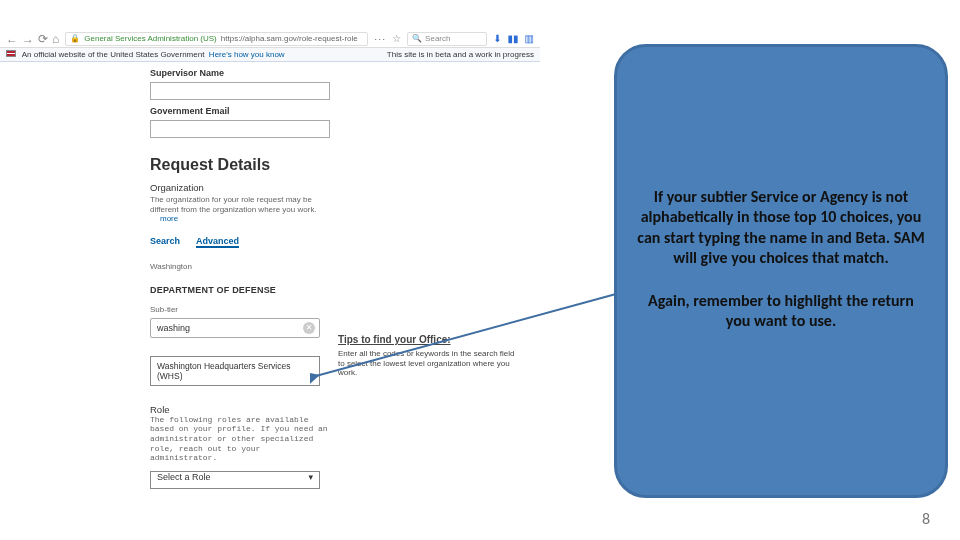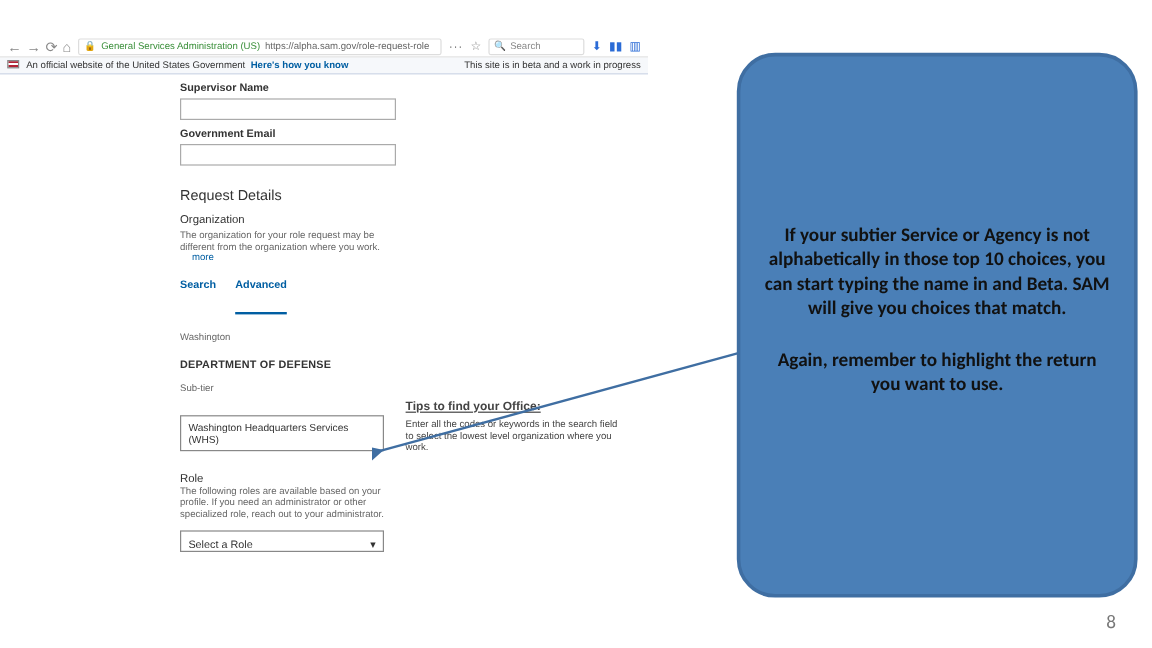--- a/index.html
+++ b/index.html
@@ -13,45 +13,45 @@
   .bc-url .org { color:#3a8f3a; font-size:8px; white-space:nowrap; }
   .bc-url .addr { color:#666; font-size:8px; white-space:nowrap; overflow:hidden; text-overflow:ellipsis; }
   .bc-dots { color:#555; letter-spacing:1px;}
   .bc-star { color:#888; font-size:10px;}
   .bc-search { flex:0 0 80px; border:1px solid #ddd; border-radius:2px; height:14px; display:flex; align-items:center; padding:0 4px; color:#888; font-size:8px; gap:3px;}
   .bc-icons { display:flex; gap:6px; align-items:center; color:#2a6bd6;}
   .bc-icons span { font-size:10px; }
 
   .banner { position:absolute; left:0; top:48px; width:540px; height:14px; border-bottom:1px solid #cfd8e6; display:flex; align-items:center; justify-content:space-between; font-size:8px; padding:0 6px; background:#f6f8fb; color:#333;}
   .banner .flag { width:10px; height:7px; background: linear-gradient(#b22234 0 33%, #fff 33% 66%, #b22234 66% 100%); display:inline-block; margin-right:4px; border:0.5px solid #888;}
-  .banner a { color:#005ea2; text-decoration:none;font-weight:bold; }
+  .banner a { color:#005ea2; text-decoration:none; }
 
   .form-col { position:absolute; left:150px; top:62px; width:180px; font-size:9px; color:#333; }
   .label { font-size:9px; font-weight:600; margin-top:6px; margin-bottom:4px; }
   .inp { width:100%; height:18px; border:1px solid #aaa; background:#fff; }
-  .section-title { font-size:12px; font-weight:400; margin-top:18px; }
+  .section-title { font-size:16px; font-weight:700; margin-top:18px; }
   .subhead { font-size:9.5px; font-weight:400; margin-top:8px; }
   .helptext { font-size:8px; color:#666; margin-top:2px; line-height:1.2; max-width:200px;}
   .helptext a { color:#005ea2; text-decoration:none;padding-left:10px;}
 
   .tabs { display:flex; gap:16px; margin-top:12px; font-size:9px; }
   .tab-search { color:#005ea2; font-weight:600;}
-  .tab-adv { color:#005ea2; border-bottom:2px solid #005ea2; padding-bottom:18px; font-weight:600;}
+  .tab-adv { color:#005ea2; border-bottom:2px solid #005ea2; padding-bottom:0; font-weight:600;}
 
   .dept-label { font-size:8px; color:#666; margin-top:14px;}
   .dept-val { font-size:9px; font-weight:600; margin-top:14px; letter-spacing:0.2px;}
 
   .subtier-label { font-size:8px; color:#666; margin-top:10px; }
   .subtier-box { position:relative; margin-top:4px; width:170px; height:20px; border:1px solid #aaa; border-radius:2px; display:flex; align-items:center; padding:0 20px 0 6px; font-size:9px; color:#333; background:#fff;}
   .subtier-box .clear-x { position:absolute; right:4px; top:50%; transform:translateY(-50%); width:12px; height:12px; border-radius:50%; background:#ccc; color:#fff; font-size:8px; display:flex; align-items:center; justify-content:center; cursor:pointer;}
   .suggestion { margin-top:18px; width:170px; border:1px solid #888; padding:4px 6px; font-size:8.5px; color:#333; background:#fff;}
 
   .role-block { margin-top:18px; }
-  .role-help { font-size:8px; color:#666; line-height:1.2; max-width:200px;}
-  .role-select { margin-top:8px; width:170px; height:18px; border:1px solid #888; display:flex; align-items:flex-end; justify-content:space-between; padding:0 6px; font-size:9px; color:#333; background:#fff;}
+  .role-help { font-size:8px; color:#666; line-height:1.2; max-width:200px;font-family:Liberation Mono, monospace;}
+  .role-select { margin-top:8px; width:170px; height:18px; border:1px solid #888; display:flex; align-items:flex-start; justify-content:space-between; padding:0 6px; font-size:9px; color:#333; background:#fff;}
 
   .tips-col { position:absolute; left:338px; top:334px; width:180px; font-size:8px; color:#444; }
   .tips-col .t-title { font-size:10px; font-weight:700; margin-bottom:4px;text-decoration:underline;}
   .tips-col .t-body { line-height:1.2; margin-bottom:6px;}
   .tips-col ul { list-style:none; padding-left:4px;}
   .tips-col ul li::before { content:"- "; }
 
   .callout { position:absolute; left:614px; top:44px; width:334px; height:454px; background:#4a7fb7; border:3px solid #3f6ea2; border-radius:32px; }
   .callout-inner { position:absolute; left:18px; right:18px; top:140px; text-align:center; font-family: Calibri, Arial, sans-serif; font-size:16px; font-weight:700; color:#111; line-height:1.28;}
   .callout-inner p { margin-bottom:22px; }
@@ -114,20 +114,24 @@
 
   <div class="tabs">
     <span class="tab-search">Search</span>
     <span class="tab-adv">Advanced</span>
   </div>
 
   <div class="dept-label">Washington</div>
   <div class="dept-val">DEPARTMENT OF DEFENSE</div>
 
   <div class="subtier-label">Sub-tier</div>
+  <div class="subtier-box">
+    <span>washing</span>
+    <span class="clear-x">✕</span>
+  </div>
   <div class="suggestion">Washington Headquarters Services (WHS)</div>
 
   <div class="role-block">
     <div class="subhead">Role</div>
     <div class="role-help">The following roles are available based on your profile. If you need an administrator or other specialized role, reach out to your administrator.</div>
     <div class="role-select">
       <span>Select a Role</span>
       <span>▾</span>
     </div>
   </div>

